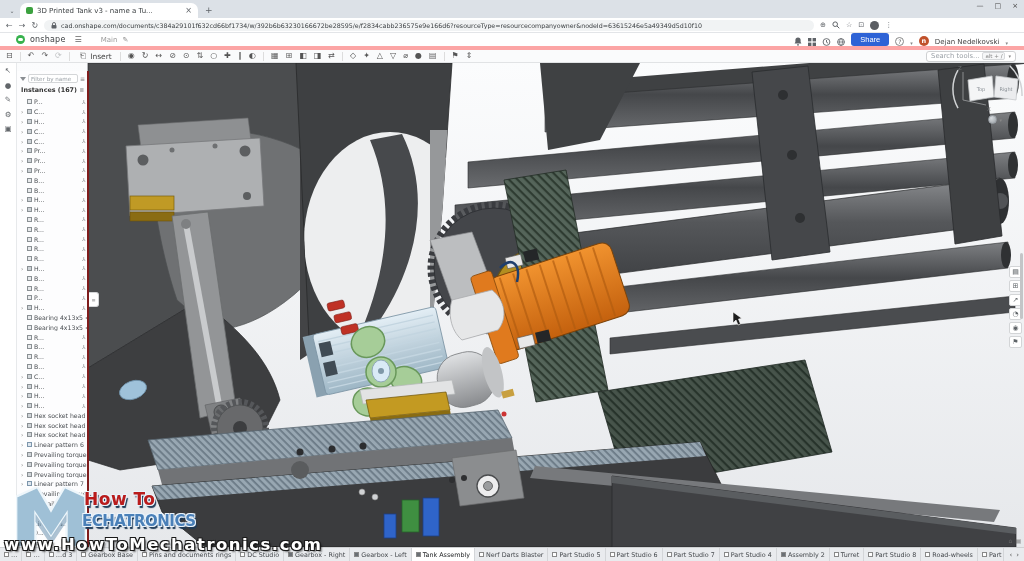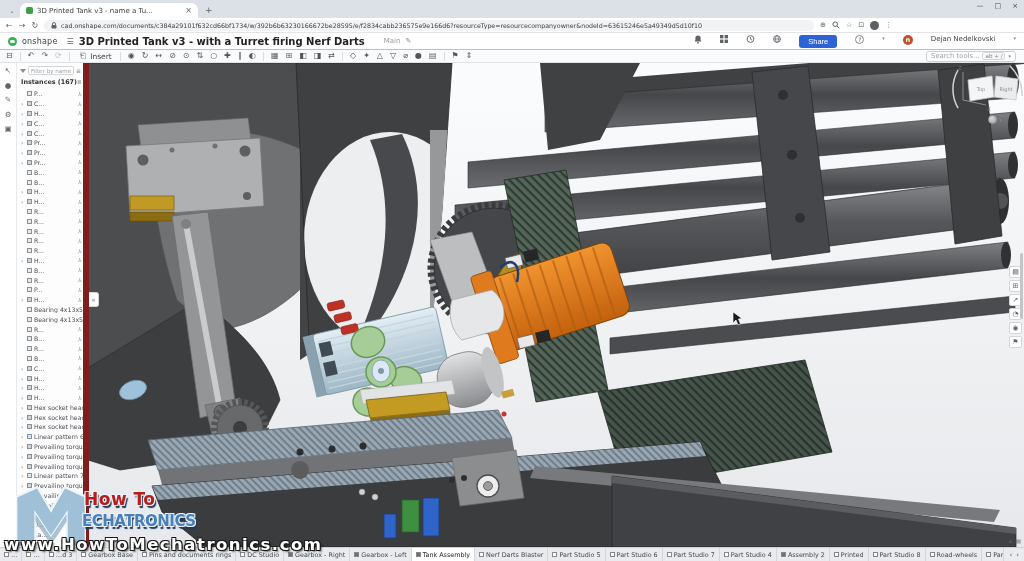--- a/index.html
+++ b/index.html
@@ -15,29 +15,29 @@
   .newtab{font-size:9px;color:#5f6368;margin:0 0 3px 7px}
   .winctl{position:absolute;right:6px;top:2px;display:flex;gap:11px;font-size:7px;color:#444}
   .urlrow{height:15px;background:#fff;border-bottom:1px solid #e3e5e8;display:flex;align-items:center;padding:0 6px;gap:6px}
   .navic{font-size:8px;color:#5f6368}
   .urlpill{flex:1;height:11px;background:#f1f3f4;border-radius:6px;display:flex;align-items:center;padding:0 7px;gap:4px;max-width:770px}
   .urltext{font-size:6.3px;color:#3c4043;white-space:nowrap;overflow:hidden}
   .uric{font-size:7px;color:#5f6368}
   .uravatar{width:9px;height:9px;border-radius:50%;background:#5b5e63}
 
   
-  .appheader{height:17px;background:#fff;display:flex;align-items:center;padding:0 8px;gap:5px;border-bottom:1px solid #fca5a5}
+  .appheader{height:17px;background:#fff;display:flex;align-items:center;padding:0 16px;gap:5px;border-bottom:4px solid #fca5a5}
   .oslogo{width:9px;height:9px;border-radius:50%;background:#37b24d;position:relative;flex:none}
   .oslogo:after{content:"";position:absolute;left:2px;top:3px;width:5px;height:3px;border-radius:2px;background:#fff}
   .osword{font-size:8px;color:#3d4043;letter-spacing:.2px}
   .hamb{font-size:8px;color:#666;margin-left:4px}
   .doctitle{font-size:10px;font-weight:bold;color:#222;white-space:nowrap}
   .branch{font-size:7px;color:#999;margin-left:14px}
   .pencil{font-size:7px;color:#888}
-  .hdr-right{margin-left:auto;display:flex;align-items:flex-start;gap:18px}
+  .hdr-right{margin-left:auto;display:flex;align-items:flex-end;gap:6px}
   .sharebtn{background:#2e63d6;color:#fff;font-size:7.5px;padding:2px 9px;border-radius:3px;border:none}
   .helpq{width:9px;height:9px;border-radius:50%;border:1px solid #888;color:#666;font-size:6px;display:flex;align-items:center;justify-content:center}
   .caret{font-size:5px;color:#888}
   .usr-av{width:10px;height:10px;border-radius:50%;background:#c0512b;color:#fff;font-size:6.5px;font-weight:bold;display:flex;align-items:center;justify-content:center}
   .usrname{font-size:7px;color:#444;white-space:nowrap}
 
   
   .apptoolbar{height:13px;background:#fafbfc;border-bottom:1px solid #e1e3e5;display:flex;align-items:center;padding:0 4px;gap:3px}
   .tbi{font-size:8px;color:#555;line-height:1;padding:0 2px}
   .tbi.dim{color:#c2c4c6}
@@ -47,21 +47,21 @@
   .searchtxt{font-size:6.8px;color:#9aa0a6;white-space:nowrap}
   .kbd{font-size:5.5px;color:#888;border:1px solid #d7d9db;border-radius:2px;padding:0 2px;background:#f6f7f8}
 
   
   .workspace{height:484px;position:relative;overflow:hidden;background:#f2f3f5}
   .canvas3d{position:absolute;left:0;top:0;width:1024px;height:484px}
 
   .leftstrip{position:absolute;left:0;top:0;bottom:0;width:17px;background:#fff;border-right:1px solid #e7e9eb;display:flex;flex-direction:column;align-items:center;padding-top:4px;gap:7px;z-index:21}
   .lsi{font-size:7.5px;color:#62666a;line-height:1}
 
-  .treepanel{position:absolute;left:17px;top:0;bottom:0;width:72px;background:#fdfdfe;border-right:6px solid #7f1d1d;z-index:20;overflow:hidden}
+  .treepanel{position:absolute;left:17px;top:8px;bottom:0;width:72px;background:#fdfdfe;border-right:2px solid #7f1d1d;z-index:20;overflow:hidden}
   .filterrow{display:flex;align-items:center;gap:2px;padding:3px 2px 2px 3px}
   .funnel{width:0;height:0;border-left:3px solid transparent;border-right:3px solid transparent;border-top:4px solid #8a8e92;flex:none}
   .filterinput{flex:1;height:9px;border:1px solid #d4d6d8;border-radius:2px;background:#fff;font-size:5.6px;color:#9aa0a6;display:flex;align-items:center;padding:0 2px;white-space:nowrap;overflow:hidden}
   .listico{font-size:6px;color:#777}
   .instrow{display:flex;align-items:center;justify-content:space-between;padding:1px 3px 1px 4px}
   .insttxt{font-size:6.4px;color:#333;font-weight:bold;white-space:nowrap}
   .instico{font-size:5.5px;color:#888}
   .treelist{position:absolute;left:0;right:0;top:26px;bottom:0}
   .trow{display:flex;align-items:center;height:9.8px;padding-left:4px;gap:2px;white-space:nowrap}
   .chev{font-size:6px;color:#777;width:4px;flex:none}
@@ -136,21 +136,20 @@
   <span class="uric">☆</span>
   <span class="uric">⊡</span>
   <span class="uravatar"></span>
   <span class="uric">⋮</span>
 </div>
 
 <div class="appheader">
   <span class="oslogo"></span>
   <span class="osword">onshape</span>
   <span class="hamb">☰</span>
-  <span class="doctitle">3D Printed Tank v3 - with a Turret firing Nerf Darts</span>
   <span class="branch">Main</span>
   <span class="pencil">✎</span>
   <div class="hdr-right">
     <svg width="8" height="9" viewBox="0 0 8 9">
         <path d="M4 0.5a2.6 2.6 0 0 0-2.6 2.6v2L0.6 6.6h6.8L6.6 5.1v-2A2.6 2.6 0 0 0 4 0.5z" fill="#5f6368"></path>
         <circle cx="4" cy="7.8" r="0.9" fill="#5f6368"></circle>
       </svg>
     <svg width="8" height="8" viewBox="0 0 8 8">
         <rect x="0" y="0" width="3.4" height="3.4" fill="#5f6368"></rect>
         <rect x="4.6" y="0" width="3.4" height="3.4" fill="#5f6368"></rect>
@@ -824,21 +823,21 @@
       <div class="btb">
         <span class="tico part"></span>
         <span>Part Studio 4</span>
       </div>
       <div class="btb">
         <span class="tico assembly"></span>
         <span>Assembly 2</span>
       </div>
       <div class="btb">
         <span class="tico part"></span>
-        <span>Printed</span>
+        <span>Turret</span>
       </div>
       <div class="btb">
         <span class="tico part"></span>
         <span>Part Studio 8</span>
       </div>
       <div class="btb">
         <span class="tico part"></span>
         <span>Road-wheels</span>
       </div>
       <div class="btb">

